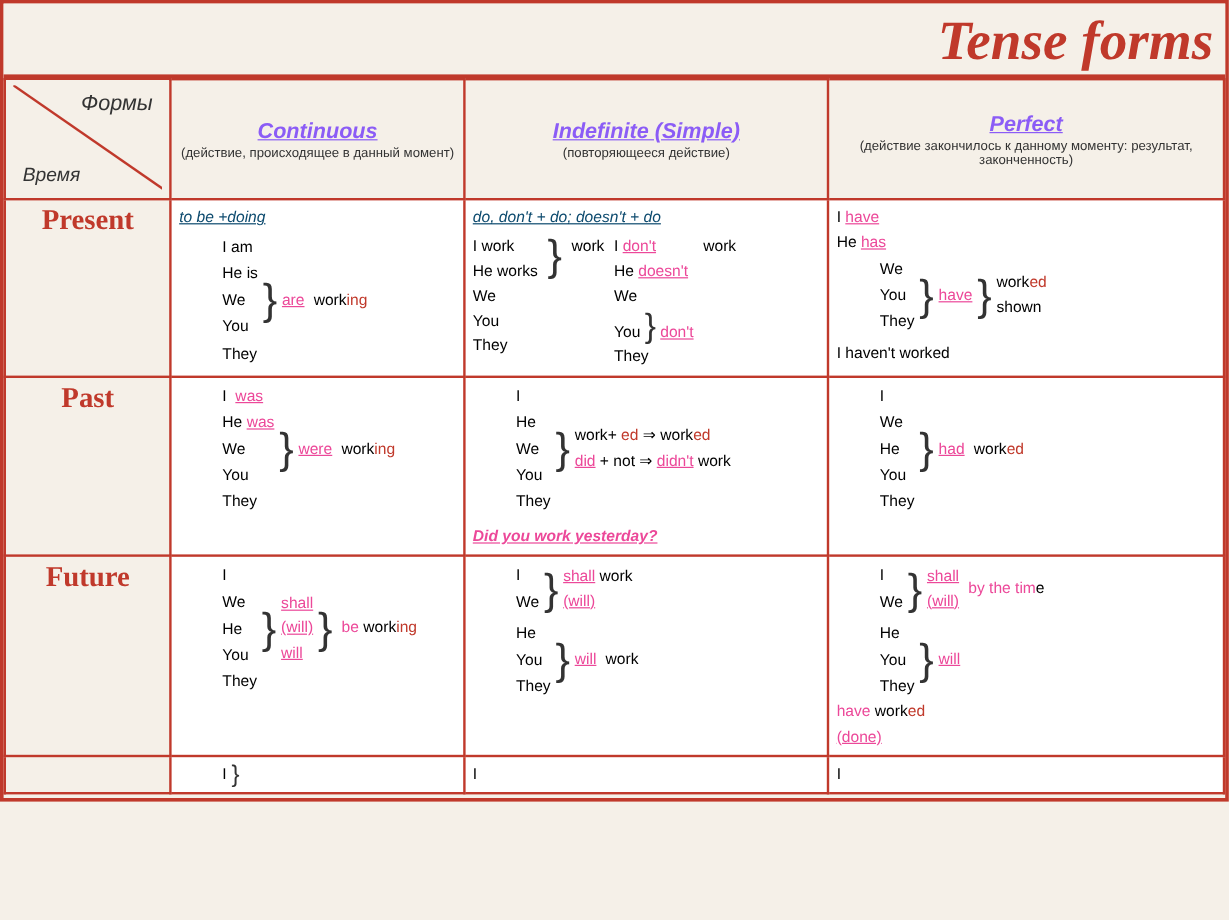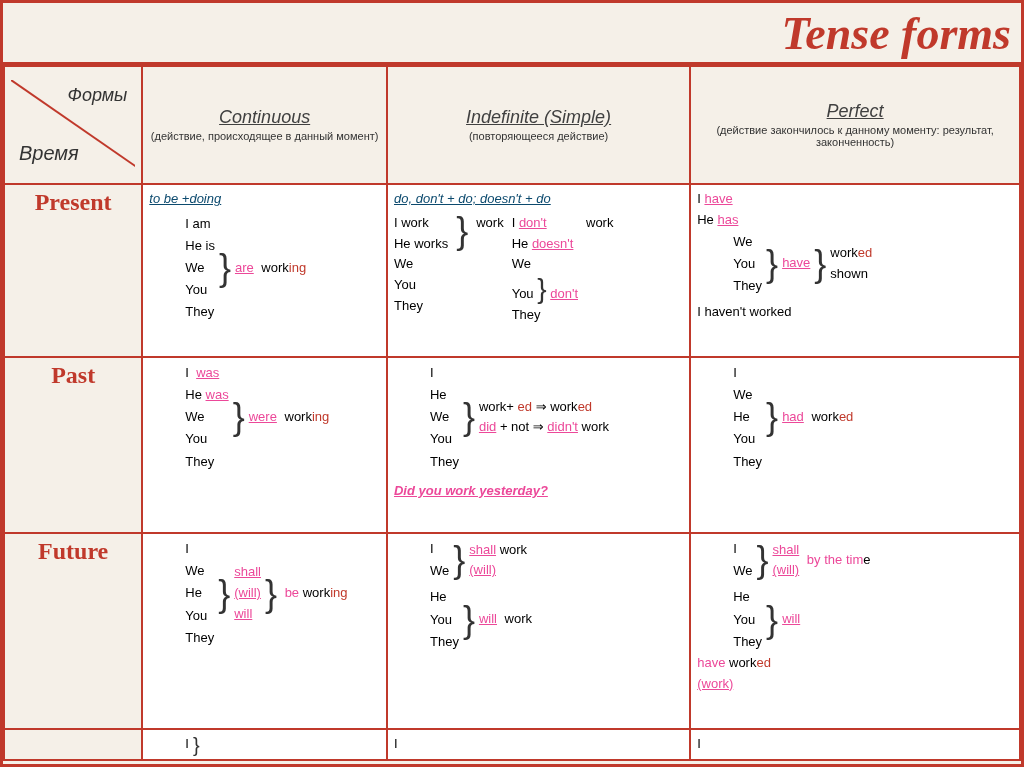--- a/index.html
+++ b/index.html
@@ -7,21 +7,21 @@
       font-family: Arial, sans-serif;
       background: #f5f0e8;
       width: 1024px;
       height: 767px;
       overflow: hidden;
       position: relative;
     }
 
     .main-container {
       width: 1024px;
-      height: 767px;
+      height: 668px;
       background: #f5f0e8;
       position: relative;
       border: 3px solid #c0392b;
     }
 
     
     .title-bar {
       background: #f5f0e8;
       text-align: right;
       padding: 4px 10px 2px 0;
@@ -80,21 +80,21 @@
       right: 8px;
       font-size: 18px;
       color: #333;
       font-style: italic;
     }
 
     .corner-vremya {
       position: absolute;
       bottom: 5px;
       left: 8px;
-      font-size: 20px;
+      font-size: 16px;
       color: #333;
       font-style: italic;
     }
 
     .corner-line {
       position: absolute;
       top: 0;
       left: 0;
       width: 100%;
       height: 100%;
@@ -110,23 +110,23 @@
       width: 285px;
     }
 
     .col-perfect {
       text-align: center;
       width: 310px;
     }
 
     .col-header-title {
       font-size: 18px;
-      font-weight: normal;
+      font-weight: bold;
       font-style: italic;
-      color: #404040;
+      color: #8b5cf6;
       text-decoration: underline;
       display: block;
     }
 
     .col-header-sub {
       font-size: 11px;
       color: #333;
       font-style: normal;
       display: block;
       margin-top: 2px;
@@ -429,21 +429,21 @@
             <div class="cell-content-flex">
               <div class="pronouns-col">
                 <span>He</span>
                 <span>You</span>
                 <span>They</span>
               </div>
               <span class="brace">}</span>
               <span class="green underline">will</span>
             </div>
             <div><span class="green">have</span> work<span class="red">ed</span></div>
-            <div><span class="green underline">(work)</span></div>
+            <div><span class="green underline">(done)</span></div>
           </div>
         </td>
       </tr>
 
       <tr>
         <td class="tense-label-cell" style="height: 30px; font-size: 18px">
           <span></span>
         </td>
         <td class="content-cell">
           <div class="cell-content-flex">

